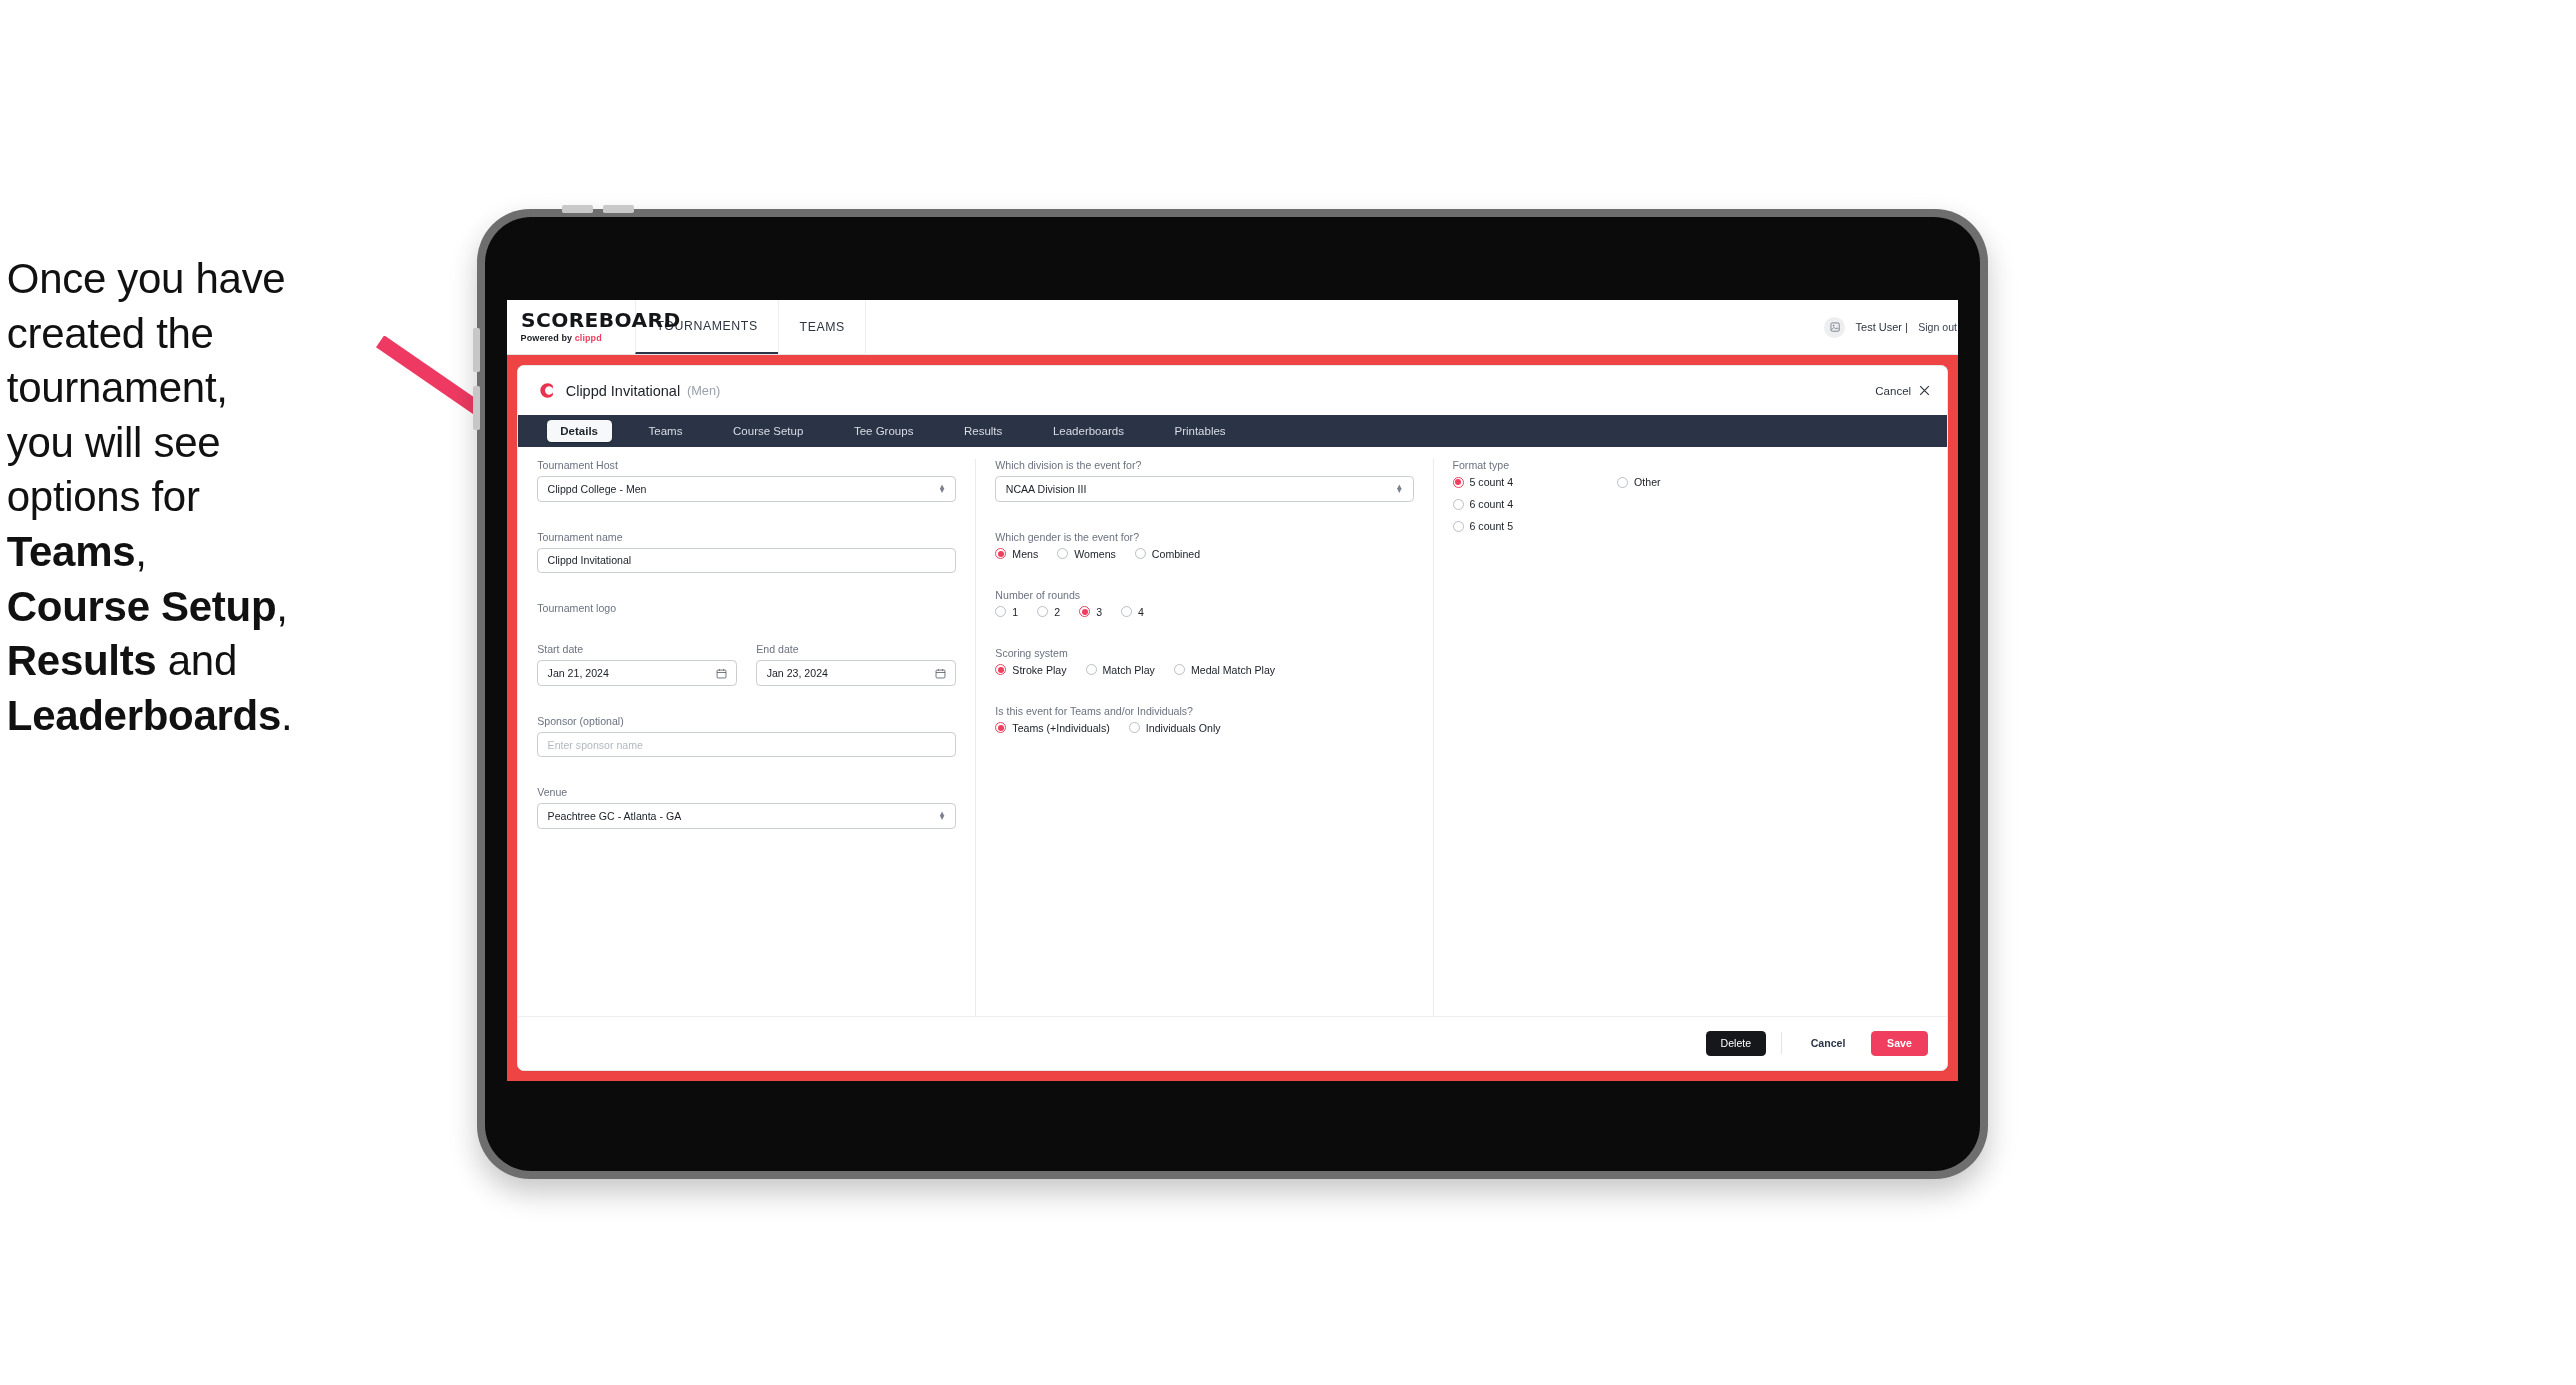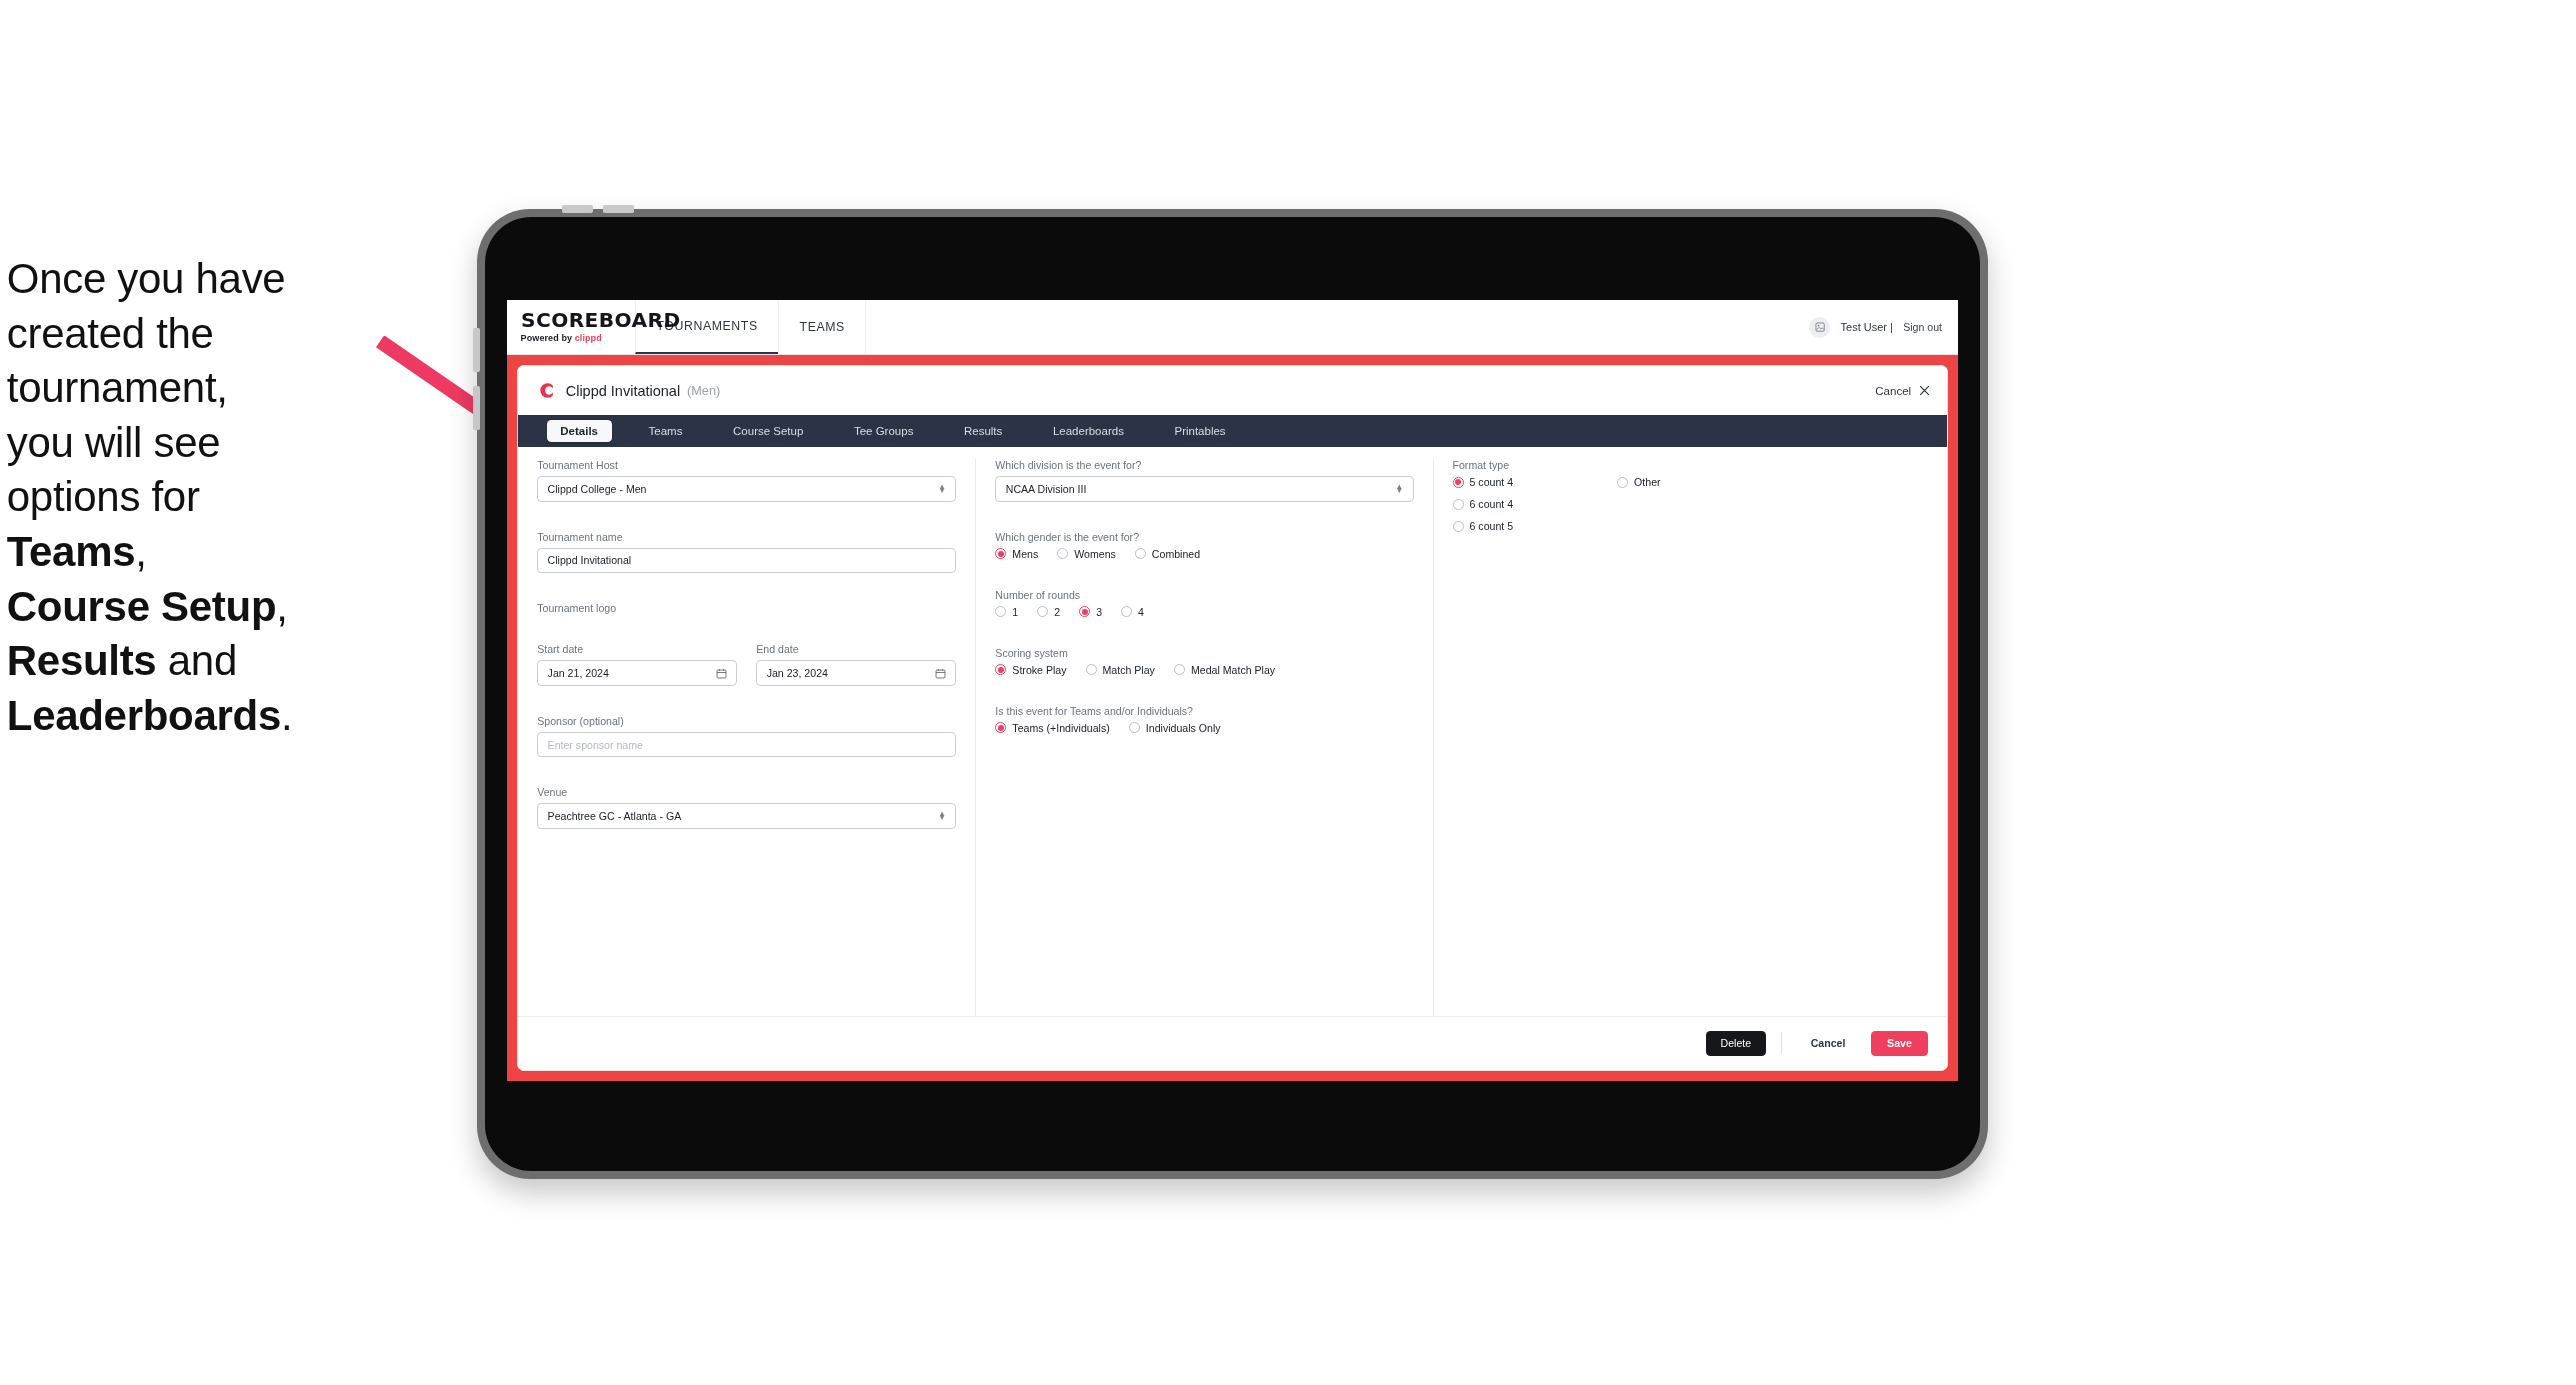--- a/index.html
+++ b/index.html
@@ -70,21 +70,21 @@
   .brand-sub{font-size:9px;color:#1b1d22;margin-top:3.4px;font-weight:700;letter-spacing:0.1px;}
   .brand-sub i{color:#ef3e5e;font-style:normal;font-weight:700;}
   .topnav{display:flex;align-items:stretch;}
   .topnav .tab{
     display:flex;align-items:center;padding:0 20.4px;font-size:12.3px;letter-spacing:0.6px;
     color:#2e3440;border-left:0.9px solid #eceef0;box-sizing:border-box;
   }
   .topnav .tab.active{border-bottom:2.6px solid #2a3446;}
   .topnav .tab:last-child{border-right:0.9px solid #eceef0;}
   .topbar-right{
-    margin-left:auto;display:flex;align-items:center;gap:10.2px;padding-right:16px;font-size:11px;color:#2e3440;
+    margin-left:auto;display:flex;align-items:center;gap:10.2px;padding-right:1px;font-size:11px;color:#2e3440;
   }
   .avatar{
     width:21px;height:21px;border-radius:50%;background:#eceef0;
     display:flex;align-items:center;justify-content:center;
   }
   .signout{font-size:10.6px;color:#3b4250;}
 
   
   .card{
     position:absolute;left:10.2px;top:65px;right:10.2px;bottom:10.2px;

